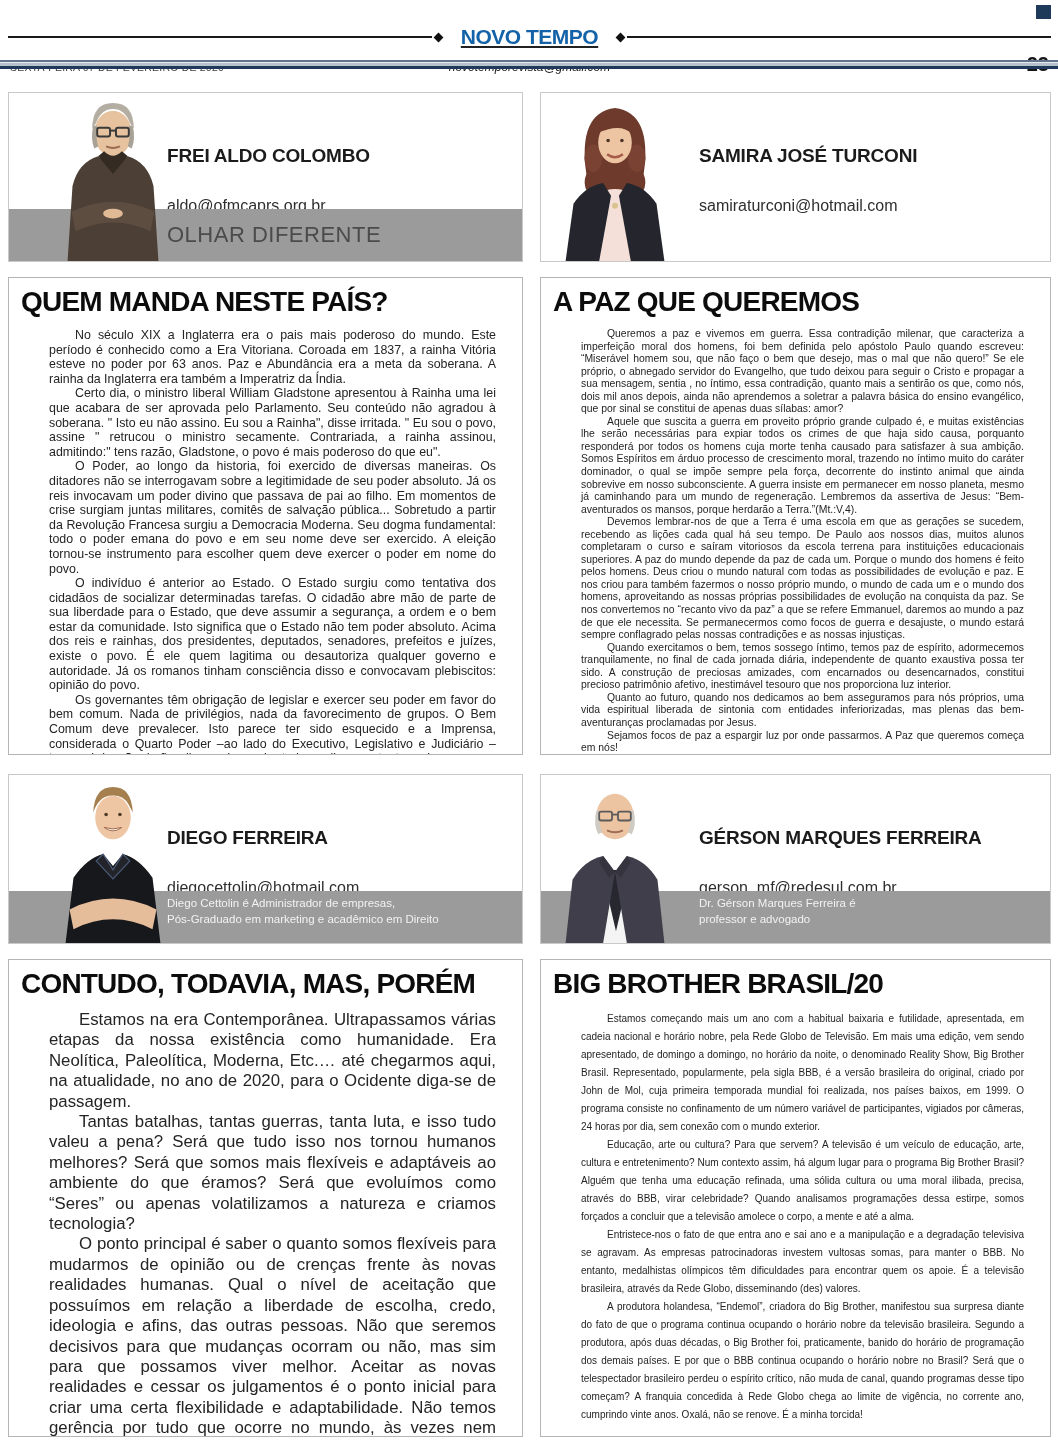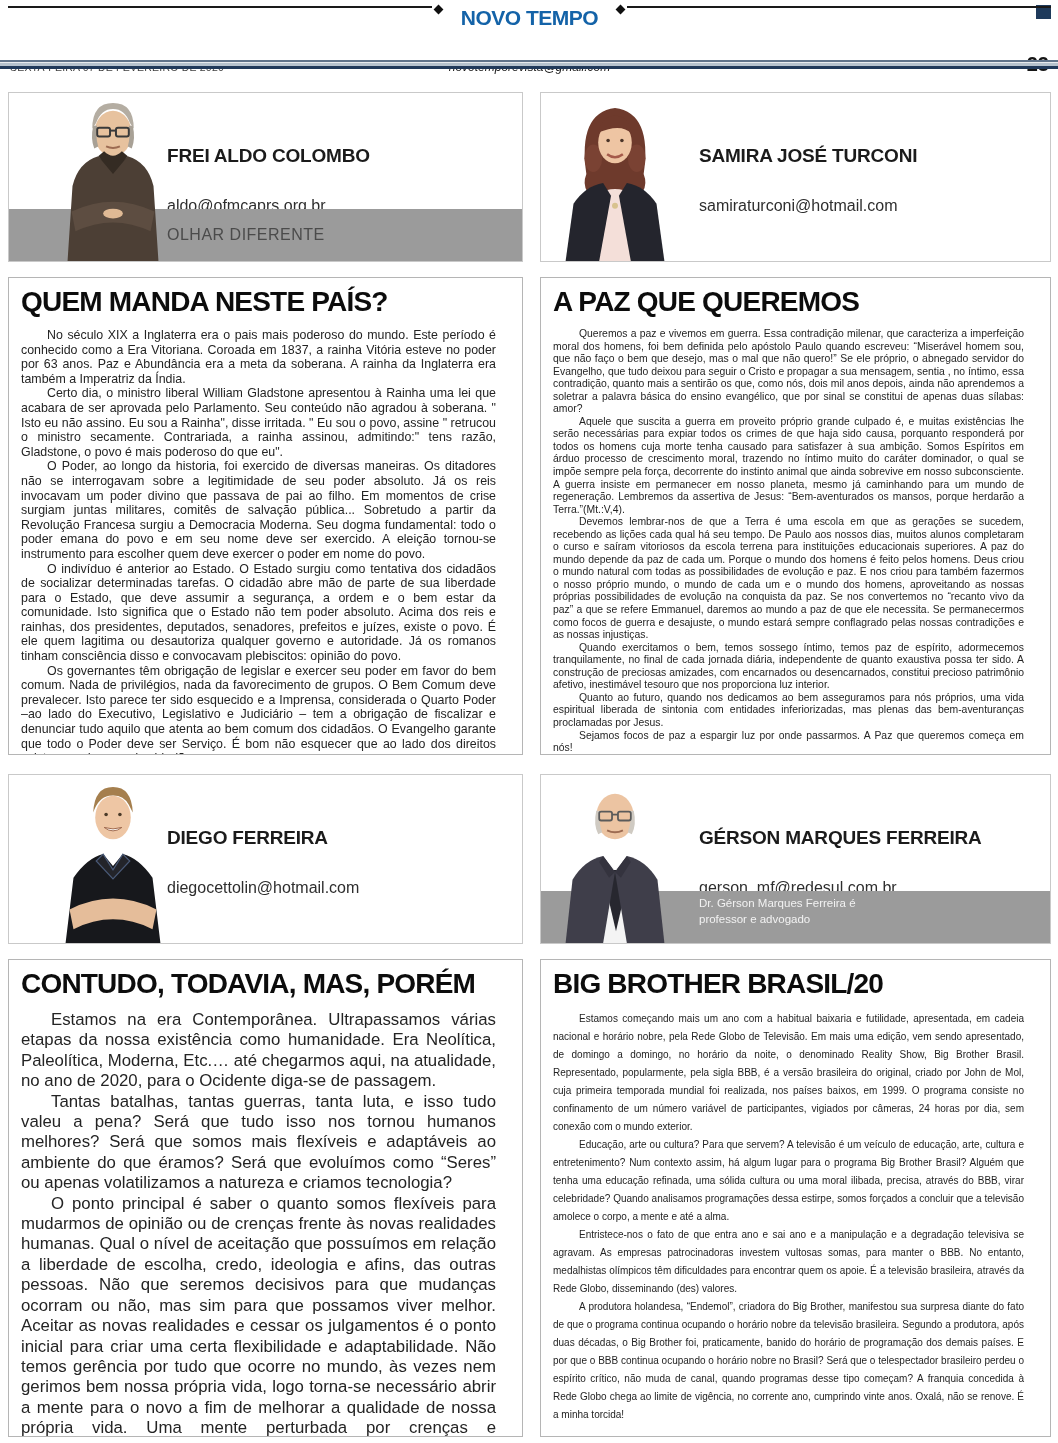--- a/index.html
+++ b/index.html
@@ -1,53 +1,53 @@
 <!DOCTYPE html>
 <html><head>
 <meta charset="utf-8">
 <style>
   html,body{margin:0;padding:0;background:#ffffff;}
   .page{position:relative;width:1058px;height:1443px;background:#ffffff;margin:0 auto;overflow:hidden;
         font-family:"Liberation Sans",sans-serif;color:#222;}
 
   
   .corner-square{position:absolute;top:5px;right:7px;width:15px;height:14px;background:#1e3a5b;}
-  .mast-row{position:absolute;top:6px;left:8px;right:7px;height:24px;display:flex;}
+  .mast-row{position:absolute;top:25px;left:8px;right:7px;height:24px;display:flex;align-items:center;text-decoration:underline;}
   .mast-line{flex:1;height:2px;background:#1a1a1a;}
   .diamond{width:7px;height:7px;background:#101010;transform:rotate(45deg);flex:0 0 auto;margin:0 3px;}
   .mast-title{flex:0 0 auto;margin:0 16px;font-size:21px;font-weight:bold;letter-spacing:-0.5px;color:#1463a8;}
   .meta-row{position:absolute;top:41px;left:10px;right:9px;display:flex;align-items:baseline;margin-top:12px;}
   .meta-date{flex:1;font-size:10.5px;letter-spacing:0.2px;color:#414141;}
   .meta-email{flex:1;text-align:center;font-size:12px;font-style:italic;color:#1c1c1c;}
   .meta-page{flex:1;text-align:right;font-size:20px;font-weight:bold;color:#161616;}
   .triple-rule{position:absolute;top:60px;left:0;right:0;height:9px;
      background:linear-gradient(to bottom,#60738a 0 2px,#e8ebee 2px 3px,#b6c2cd 3px 6px,#20395a 6px 9px);}
 
   
   .quad{position:absolute;}
   #s0{left:8px;top:92px;width:515px;}
   #s1{left:540px;top:92px;width:511px;}
   #s2{left:8px;top:774px;width:515px;}
   #s3{left:540px;top:774px;width:511px;}
 
   .author-card{position:relative;height:170px;border:1px solid #c9c9c9;background:#fff;box-sizing:border-box;}
   .band{position:absolute;left:0;right:0;bottom:0;height:52px;background:#9b9b9b;z-index:1;box-sizing:border-box;}
-  .band-label{display:flex;align-items:center;padding-left:158px;font-size:16px;letter-spacing:0.5px;color:#4b4b4b;}
+  .band-label{display:flex;align-items:center;padding-left:158px;font-size:22px;letter-spacing:0.5px;color:#4b4b4b;}
   .band-bio{padding:5px 8px 0 158px;font-size:11.5px;line-height:15.5px;color:#f2f2f2;}
   .photo{position:absolute;top:6px;bottom:0;width:124px;z-index:2;}
   #s0 .photo,#s2 .photo{left:42px;}
   #s1 .photo,#s3 .photo{left:12px;}
   .photo svg{width:100%;height:100%;display:block;}
   .author-name{position:absolute;left:158px;top:52px;font-size:19px;font-weight:bold;letter-spacing:-0.2px;color:#1b1b1b;}
   .author-email{position:absolute;left:158px;top:104px;font-size:16px;color:#2e2e2e;}
 
   .article-box{margin-top:15px;height:478px;border:1px solid #b5b5b5;box-sizing:border-box;
                padding:6px 26px 8px 12px;overflow:hidden;background:#fff;}
   .article-title{margin:2px 0 10px;font-size:28px;font-weight:bold;letter-spacing:-0.8px;color:#0c0c0c;}
-  .body{text-align:justify;color:#242424;}
+  .body{text-align:justify;color:#242424;margin-left:28px;}
   .body p{margin:0;text-indent:26px;}
   #s0 .body{font-size:12.4px;line-height:14.6px;}
   #s1 .body{font-size:10.4px;line-height:12.55px;}
   #s2 .body{font-size:16.8px;line-height:20.4px;}
   #s2 .body p{text-indent:30px;}
   #s3 .body{font-size:10px;line-height:18px;}
 </style>
 </head>
 <body>
 
@@ -135,20 +135,24 @@
           <p>Devemos lembrar-nos de que a Terra é uma escola em que as gerações se sucedem, recebendo as lições cada qual há seu tempo. De Paulo aos nossos dias, muitos alunos completaram o curso e saíram vitoriosos da escola terrena para instituições educacionais superiores. A paz do mundo depende da paz de cada um. Porque o mundo dos homens é feito pelos homens. Deus criou o mundo natural com todas as possibilidades de evolução e paz. E nos criou para também fazermos o nosso próprio mundo, o mundo de cada um e o mundo dos homens, aproveitando as nossas próprias possibilidades de evolução na conquista da paz. Se nos convertemos no “recanto vivo da paz” a que se refere Emmanuel, daremos ao mundo a paz de que ele necessita. Se permanecermos como focos de guerra e desajuste, o mundo estará sempre conflagrado pelas nossas contradições e as nossas injustiças.</p>
           <p>Quando exercitamos o bem, temos sossego íntimo, temos paz de espírito, adormecemos tranquilamente, no final de cada jornada diária, independente de quanto exaustiva possa ter sido. A construção de preciosas amizades, com encarnados ou desencarnados, constitui precioso patrimônio afetivo, inestimável tesouro que nos proporciona luz interior.</p>
           <p>Quanto ao futuro, quando nos dedicamos ao bem asseguramos para nós próprios, uma vida espiritual liberada de sintonia com entidades inferiorizadas, mas plenas das bem-aventuranças proclamadas por Jesus.</p>
           <p>Sejamos focos de paz a espargir luz por onde passarmos. A Paz que queremos começa em nós!</p>
         </div>
     </article>
   </section>
 
   <section class="quad" id="s2">
     <div class="author-card">
+      <div class="band band-bio">
+        <div>Diego Cettolin é Administrador de empresas,</div>
+        <div>Pós-Graduado em marketing e acadêmico em Direito</div>
+      </div>
       <div class="photo">
         <svg viewBox="0 0 124 164" preserveAspectRatio="xMidYMax meet">
           <path d="M42 32 Q43 6 62 6 Q81 6 82 32 L78 24 Q72 13 58 15 Q47 17 42 32 Z" fill="#a57f4e"></path>
           <ellipse cx="62" cy="37" rx="18" ry="22" fill="#eec6a4"></ellipse>
           <circle cx="55" cy="34" r="1.8" fill="#4a3a28"></circle>
           <circle cx="69" cy="34" r="1.8" fill="#4a3a28"></circle>
           <path d="M53 47 Q62 54 71 47 Q62 50 53 47 Z" fill="#fdfdfd" stroke="#a06a4e" stroke-width="1"></path>
           <path d="M14 164 L22 98 Q36 78 52 74 L62 86 L72 74 Q88 78 102 98 L110 164 Z" fill="#17181c"></path>
           <path d="M52 74 L62 90 L72 74 L79 81 L62 99 L45 81 Z" fill="#23242a" stroke="#4a5a78" stroke-width="1.2"></path>
           <path d="M18 130 Q62 108 106 130 L102 150 Q62 130 22 150 Z" fill="#e5bd9a"></path>

